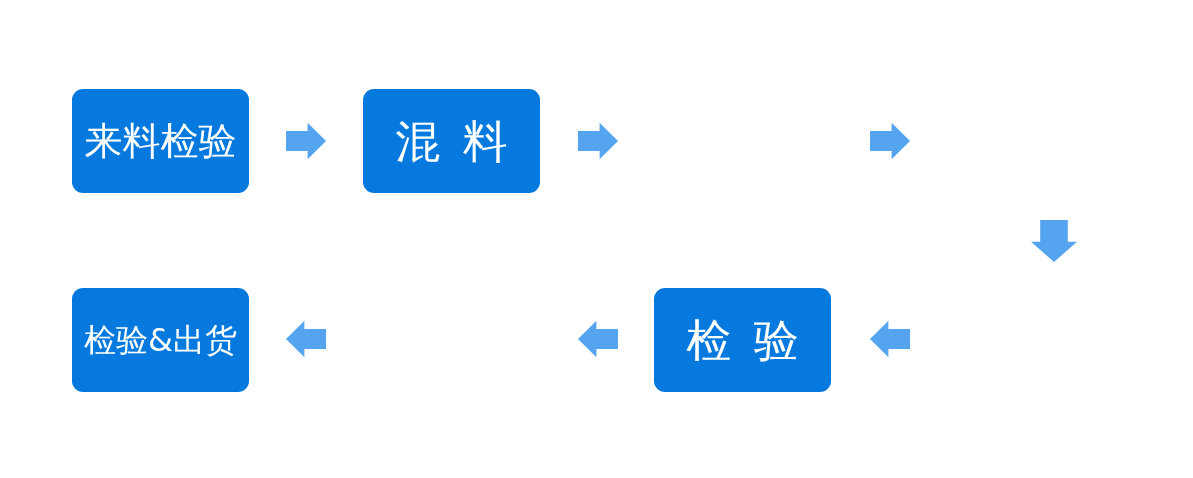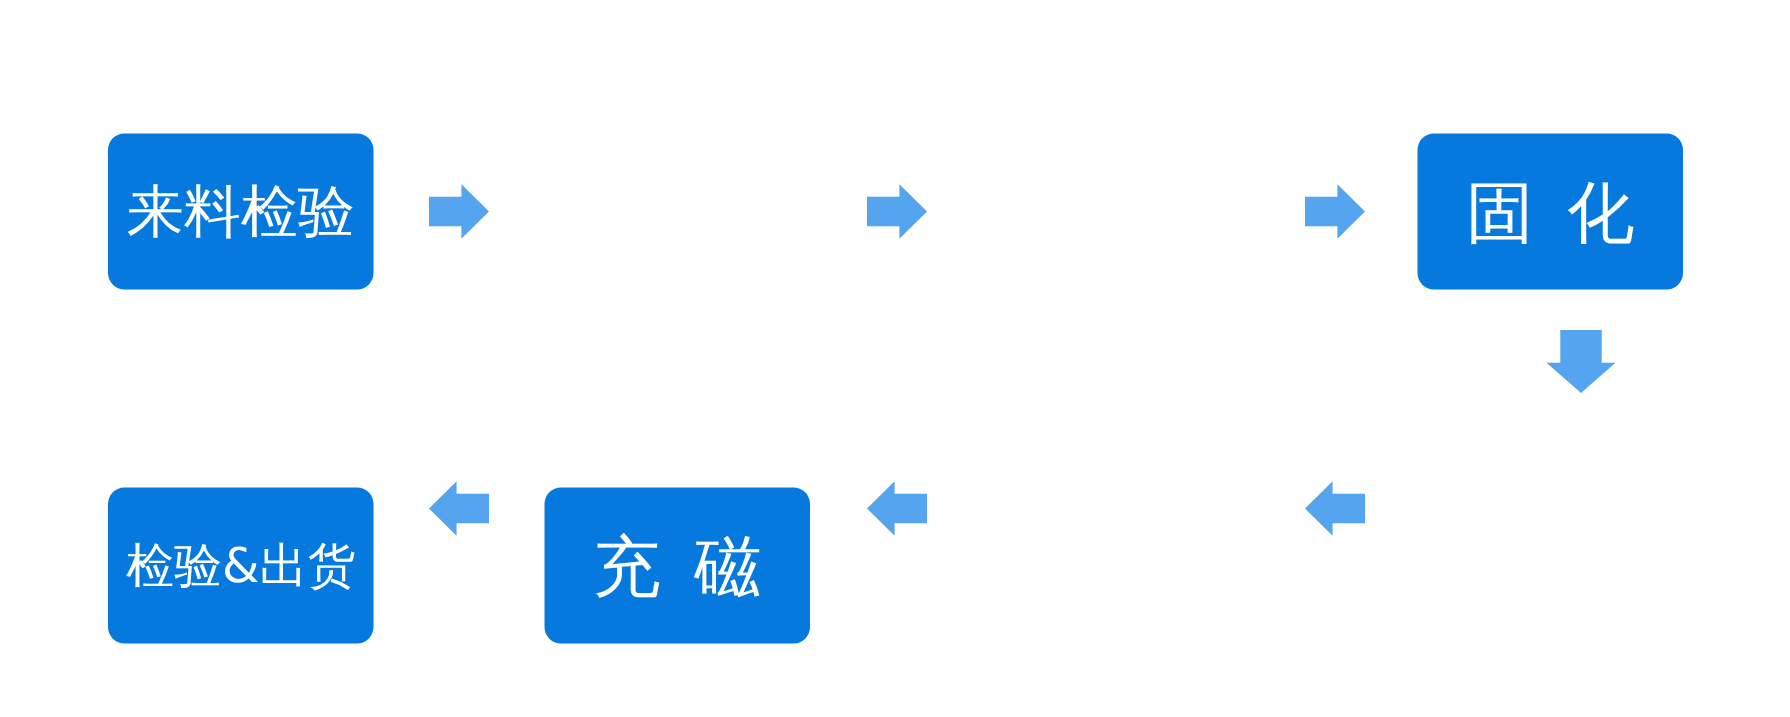--- a/index.html
+++ b/index.html
@@ -27,21 +27,21 @@
     justify-content: center;
     text-align: center;
     line-height: 1;
   }
   .f-lg { font-size: 45px; word-spacing: 0.18em; }
   .f-md { font-size: 38px; }
   .f-sm { font-size: 32px; }
 
   
   .r1 { top: 89px; }
-  .r2 { top: 288px; margin-top: 37px; }
+  .r2 { top: 288px; }
   .c1 { left: 72px; }
   .c2 { left: 363px; }
   .c3 { left: 654px; }
   .c4 { left: 945px; }
 
   .arrow {
     position: absolute;
     background: var(--arrow_fill, #55a4f0);
   }
   .arrow.right {
@@ -66,36 +66,36 @@
 </head>
 <body>
 
 <div class="canvas">
 
   <div class="step-box f-md r1 c1">
     <span>来料检验</span>
   </div>
   <div class="arrow right ar-top ar-g1"></div>
 
+  <div class="step-box f-lg r1 c2">
+    <span>混 料</span>
+  </div>
   <div class="arrow right ar-top ar-g2"></div>
 
   <div class="arrow right ar-top ar-g3"></div>
 
-  <div class="step-box f-lg r1 c4">
-    <span>固 化</span>
-  </div>
 
   <div class="arrow down ar-down"></div>
 
   <div class="arrow left ar-bot ar-g3"></div>
 
+  <div class="step-box f-lg r2 c3">
+    <span>检 验</span>
+  </div>
   <div class="arrow left ar-bot ar-g2"></div>
 
-  <div class="step-box f-lg r2 c2">
-    <span>充 磁</span>
-  </div>
   <div class="arrow left ar-bot ar-g1"></div>
 
   <div class="step-box f-sm r2 c1">
     <span>检验&amp;出货</span>
   </div>
 
 </div>
 
 </body></html>

